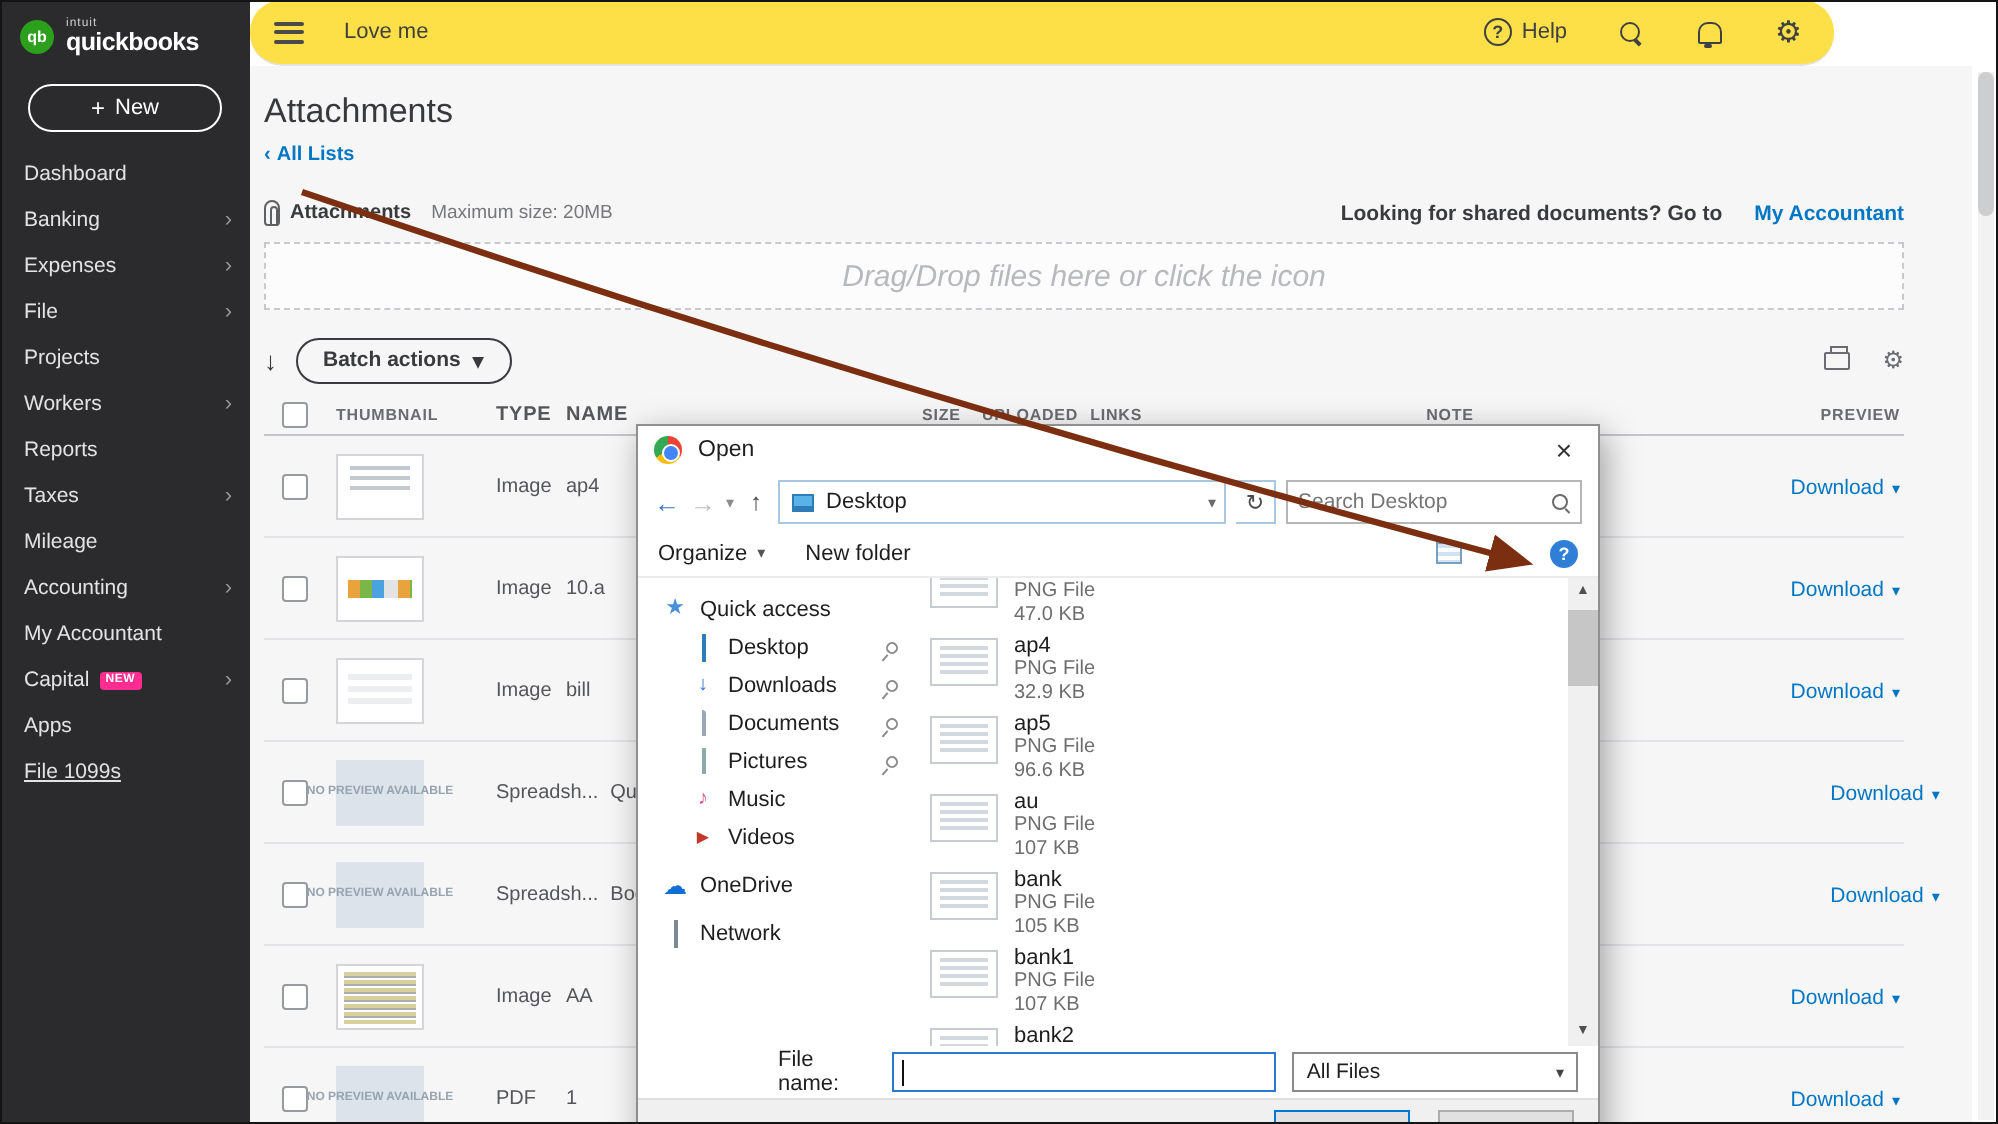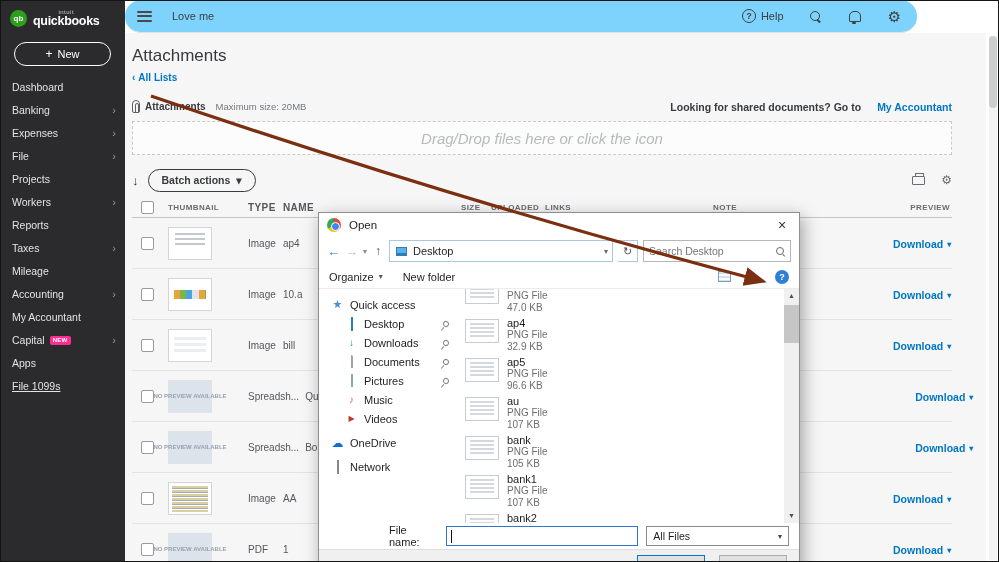--- a/index.html
+++ b/index.html
@@ -4,36 +4,36 @@
 <style>
   * { margin:0; padding:0; box-sizing:border-box; }
   html,body { width:999px; height:562px; }
   body { position:relative; overflow:hidden; background:#fff; font-family:"Liberation Sans",sans-serif; color:#393a3d; }
   .frame { position:absolute; inset:0; border:1px solid #141414; pointer-events:none; z-index:99; }
 
   
   .sidebar { position:absolute; left:0; top:0; width:125px; height:562px; background:#2b2b2d; z-index:2; }
   .brandrow { display:flex; align-items:center; gap:6px; padding:9px 0 6px 10px; }
   .qbmark { width:17px; height:17px; border-radius:50%; background:#2ca01c; color:#fff; font-size:8px; font-weight:bold; text-align:center; line-height:17px; flex:0 0 auto; }
-  .brandtext { display:flex; flex-direction:column; line-height:1;text-align:center; }
+  .brandtext { display:flex; flex-direction:column; line-height:1; }
   .brand-intuit { font-size:6px; color:#cfcfcf; letter-spacing:.5px; }
   .brand-name { font-size:12.5px; font-weight:bold; color:#fff; letter-spacing:-.3px; }
   .new-btn { display:flex; align-items:center; justify-content:center; gap:5px; width:97px; height:24px; margin:8px auto 10px; background:transparent; border:1.5px solid #fff; border-radius:13px; color:#fff; font-size:11px; font-family:inherit; cursor:pointer; }
   .new-plus { font-size:12px; line-height:1; }
   .nav { display:flex; flex-direction:column; }
   .nav-item { display:flex; align-items:center; height:23px; padding:0 9px 0 12px; font-size:10.5px; color:#e3e3e3; cursor:pointer; }
   .nav-label { flex:0 1 auto; white-space:nowrap; }
   .nav-item.underline .nav-label { text-decoration:underline; }
   .chev { margin-left:auto; color:#9b9b9b; font-size:11px; line-height:1; }
   .chev:empty { display:none; }
   .badge { margin-left:5px; background:#ff2d8f; color:#fff; font-size:6px; font-weight:bold; padding:1.5px 3px; border-radius:2px; letter-spacing:.3px; }
   .badge:empty { display:none; }
 
   
-  .topbar { position:absolute; left:125px; top:0; width:792px; height:33px; background:#7dd3fc; border-bottom:1px solid #e2e2e2; display:flex; align-items:center; z-index:2;border-radius:16px; }
+  .topbar { position:absolute; left:125px; top:0; width:792px; height:33px; background:#fde047; border-bottom:1px solid #e2e2e2; display:flex; align-items:center; z-index:2;border-radius:16px; }
   .hamburger { width:15px; height:11px; margin-left:12px; display:flex; flex-direction:column; justify-content:space-between; cursor:pointer; }
   .hamburger span { display:block; height:2px; background:#4a4a4a; border-radius:1px; }
   .company { margin-left:20px; font-size:11px; color:#3f3f42; }
   .top-spacer { flex:1; }
   .helpwrap { display:flex; align-items:center; gap:5px; margin-right:26px; cursor:pointer; }
   .qcircle { width:14px; height:14px; border:1.4px solid #3f4043; border-radius:50%; font-size:9px; font-weight:bold; color:#3f4043; text-align:center; line-height:12px; }
   .help-label { font-size:11px; color:#3f4043; }
   .mag { position:relative; width:11px; height:11px; margin-right:28px; cursor:pointer; }
   .mag::before { content:""; position:absolute; left:0; top:0; width:8px; height:8px; border:1.6px solid #3f4043; border-radius:50%; }
   .mag::after { content:""; position:absolute; left:8px; top:8px; width:4px; height:1.6px; background:#3f4043; transform:rotate(45deg); transform-origin:0 0; }
@@ -80,21 +80,21 @@
   .c-links { flex:0 0 168px; }
   .c-note { flex:0 0 184px; }
   .c-action { flex:1; text-align:right; padding-right:2px; }
   .checkbox { width:13px; height:13px; background:#fff; border:1px solid #979a9e; border-radius:2px; cursor:pointer; }
   .thumbimg { display:block; width:44px; height:33px; background:#fff; border:1px solid #d3d5d8; }
   .tv-a::before { content:""; display:block; margin:5px auto 0; width:30px; height:13px; background:repeating-linear-gradient(to bottom,#c3c9cf 0 2px,transparent 2px 5px); }
   .tv-b::before { content:""; display:block; margin:11px 5px 0; height:9px; background:repeating-linear-gradient(to right,#e8a33d 0 6px,#7ab648 6px 12px,#4aa3df 12px 18px,#e3e3e3 18px 25px); }
   .tv-c::before { content:""; display:block; margin:7px auto 0; width:32px; height:16px; background:repeating-linear-gradient(to bottom,#eceef0 0 3px,transparent 3px 6px); }
   .tv-d::before { content:""; display:block; margin:3px auto 0; width:36px; height:26px; background:repeating-linear-gradient(to bottom,#d9d0a2 0 2px,#a9adb2 2px 3px,transparent 3px 4px); }
   .nopreview { display:flex; align-items:center; justify-content:center; text-align:center; width:44px; height:33px; background:#dde3ea; font-size:6px; font-weight:bold; color:#96a3b1; line-height:1.5; padding:0 5px; }
-  .dl-link { display:inline-flex; align-items:center; gap:4px; font-size:10.5px; font-weight:bold; color:#0077c5; cursor:pointer;justify-content:space-between; }
+  .dl-link { display:inline-flex; align-items:center; gap:4px; font-size:10.5px; font-weight:normal; color:#0077c5; cursor:pointer;justify-content:space-between; }
   .dl-caret { font-size:8px; }
 
   
   .dialog { position:absolute; left:318px; top:212px; width:482px; height:362px; background:#fff; border:1px solid #8f8f8f; box-shadow:3px 5px 16px rgba(0,0,0,.35); z-index:5; font-size:11px; color:#1e1e1e; }
   .dlg-title { display:flex; align-items:center; height:24px; padding:0 0 0 8px; }
   .chrome { position:relative; width:14px; height:14px; border-radius:50%; background:conic-gradient(#ea4335 0 33%,#fbbc05 33% 66%,#34a853 66% 100%); flex:0 0 auto; }
   .chrome::after { content:""; position:absolute; left:3.5px; top:3.5px; width:7px; height:7px; border-radius:50%; background:#4285f4; border:1px solid #fff; }
   .dlg-title-text { margin-left:8px; font-size:11.5px; }
   .dlg-close { margin-left:auto; width:34px; height:24px; text-align:center; line-height:24px; font-size:14px; color:#333; cursor:pointer; }
   .dlg-nav { display:flex; align-items:center; height:28px; padding:0 8px; gap:5px; }

